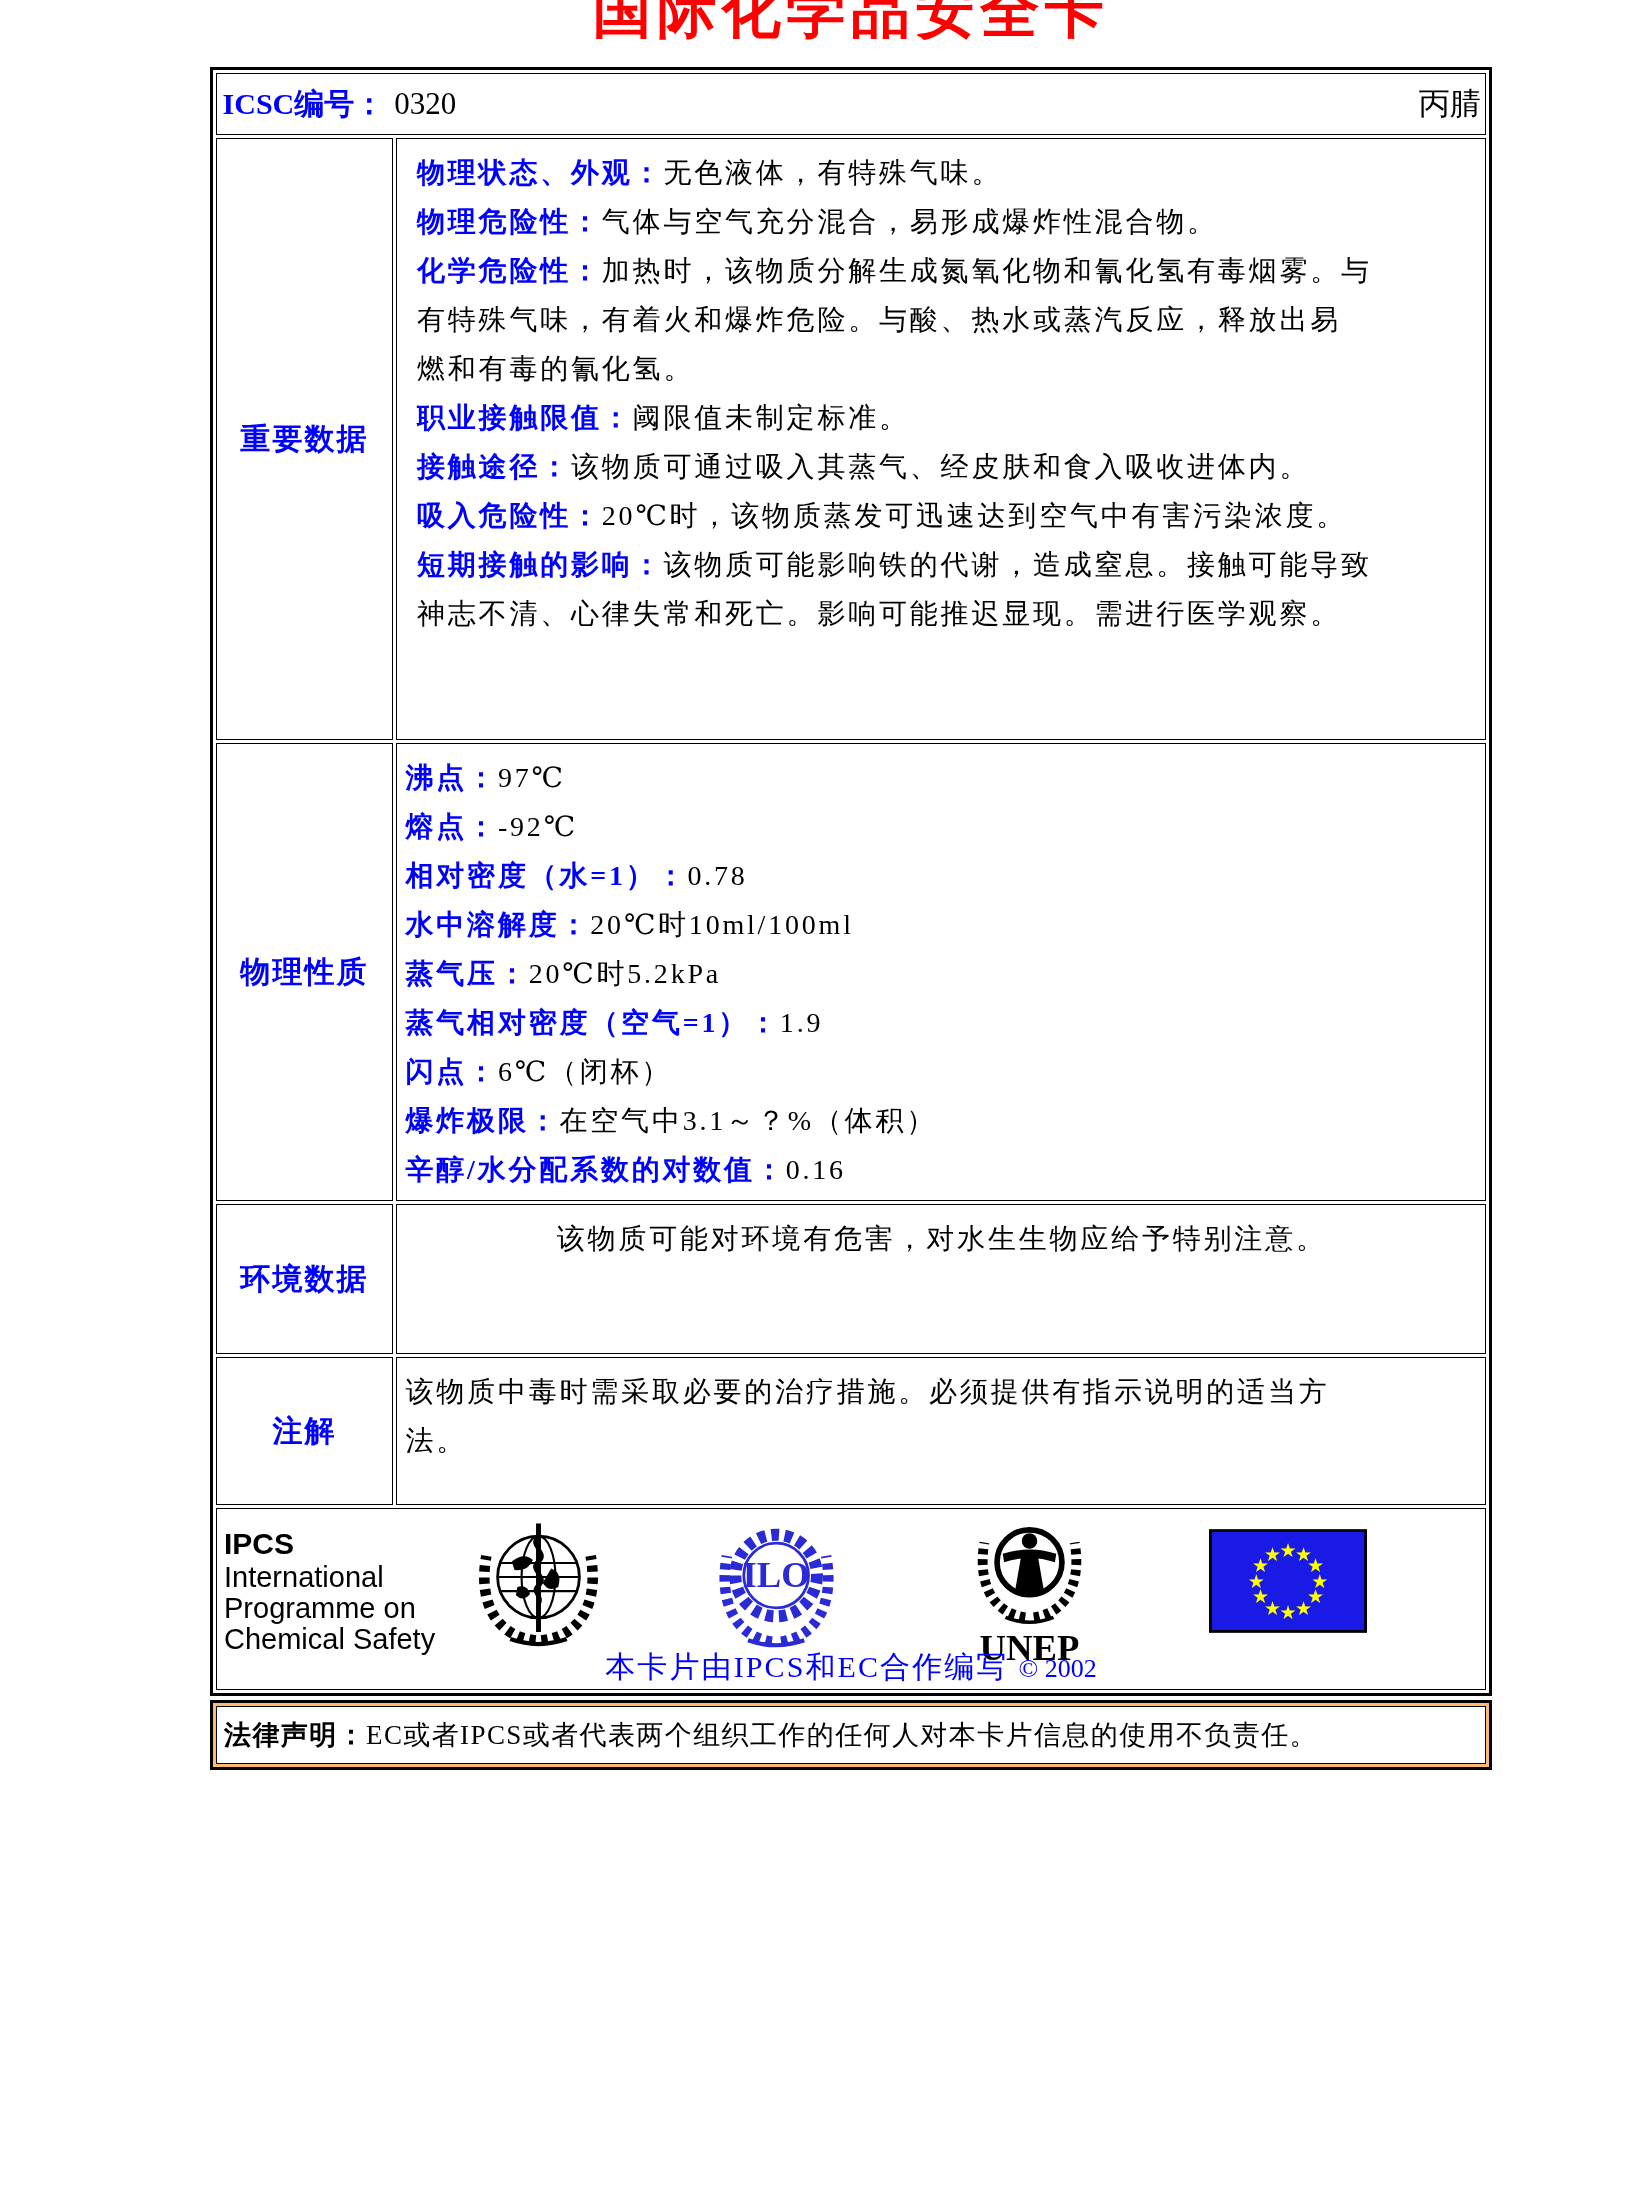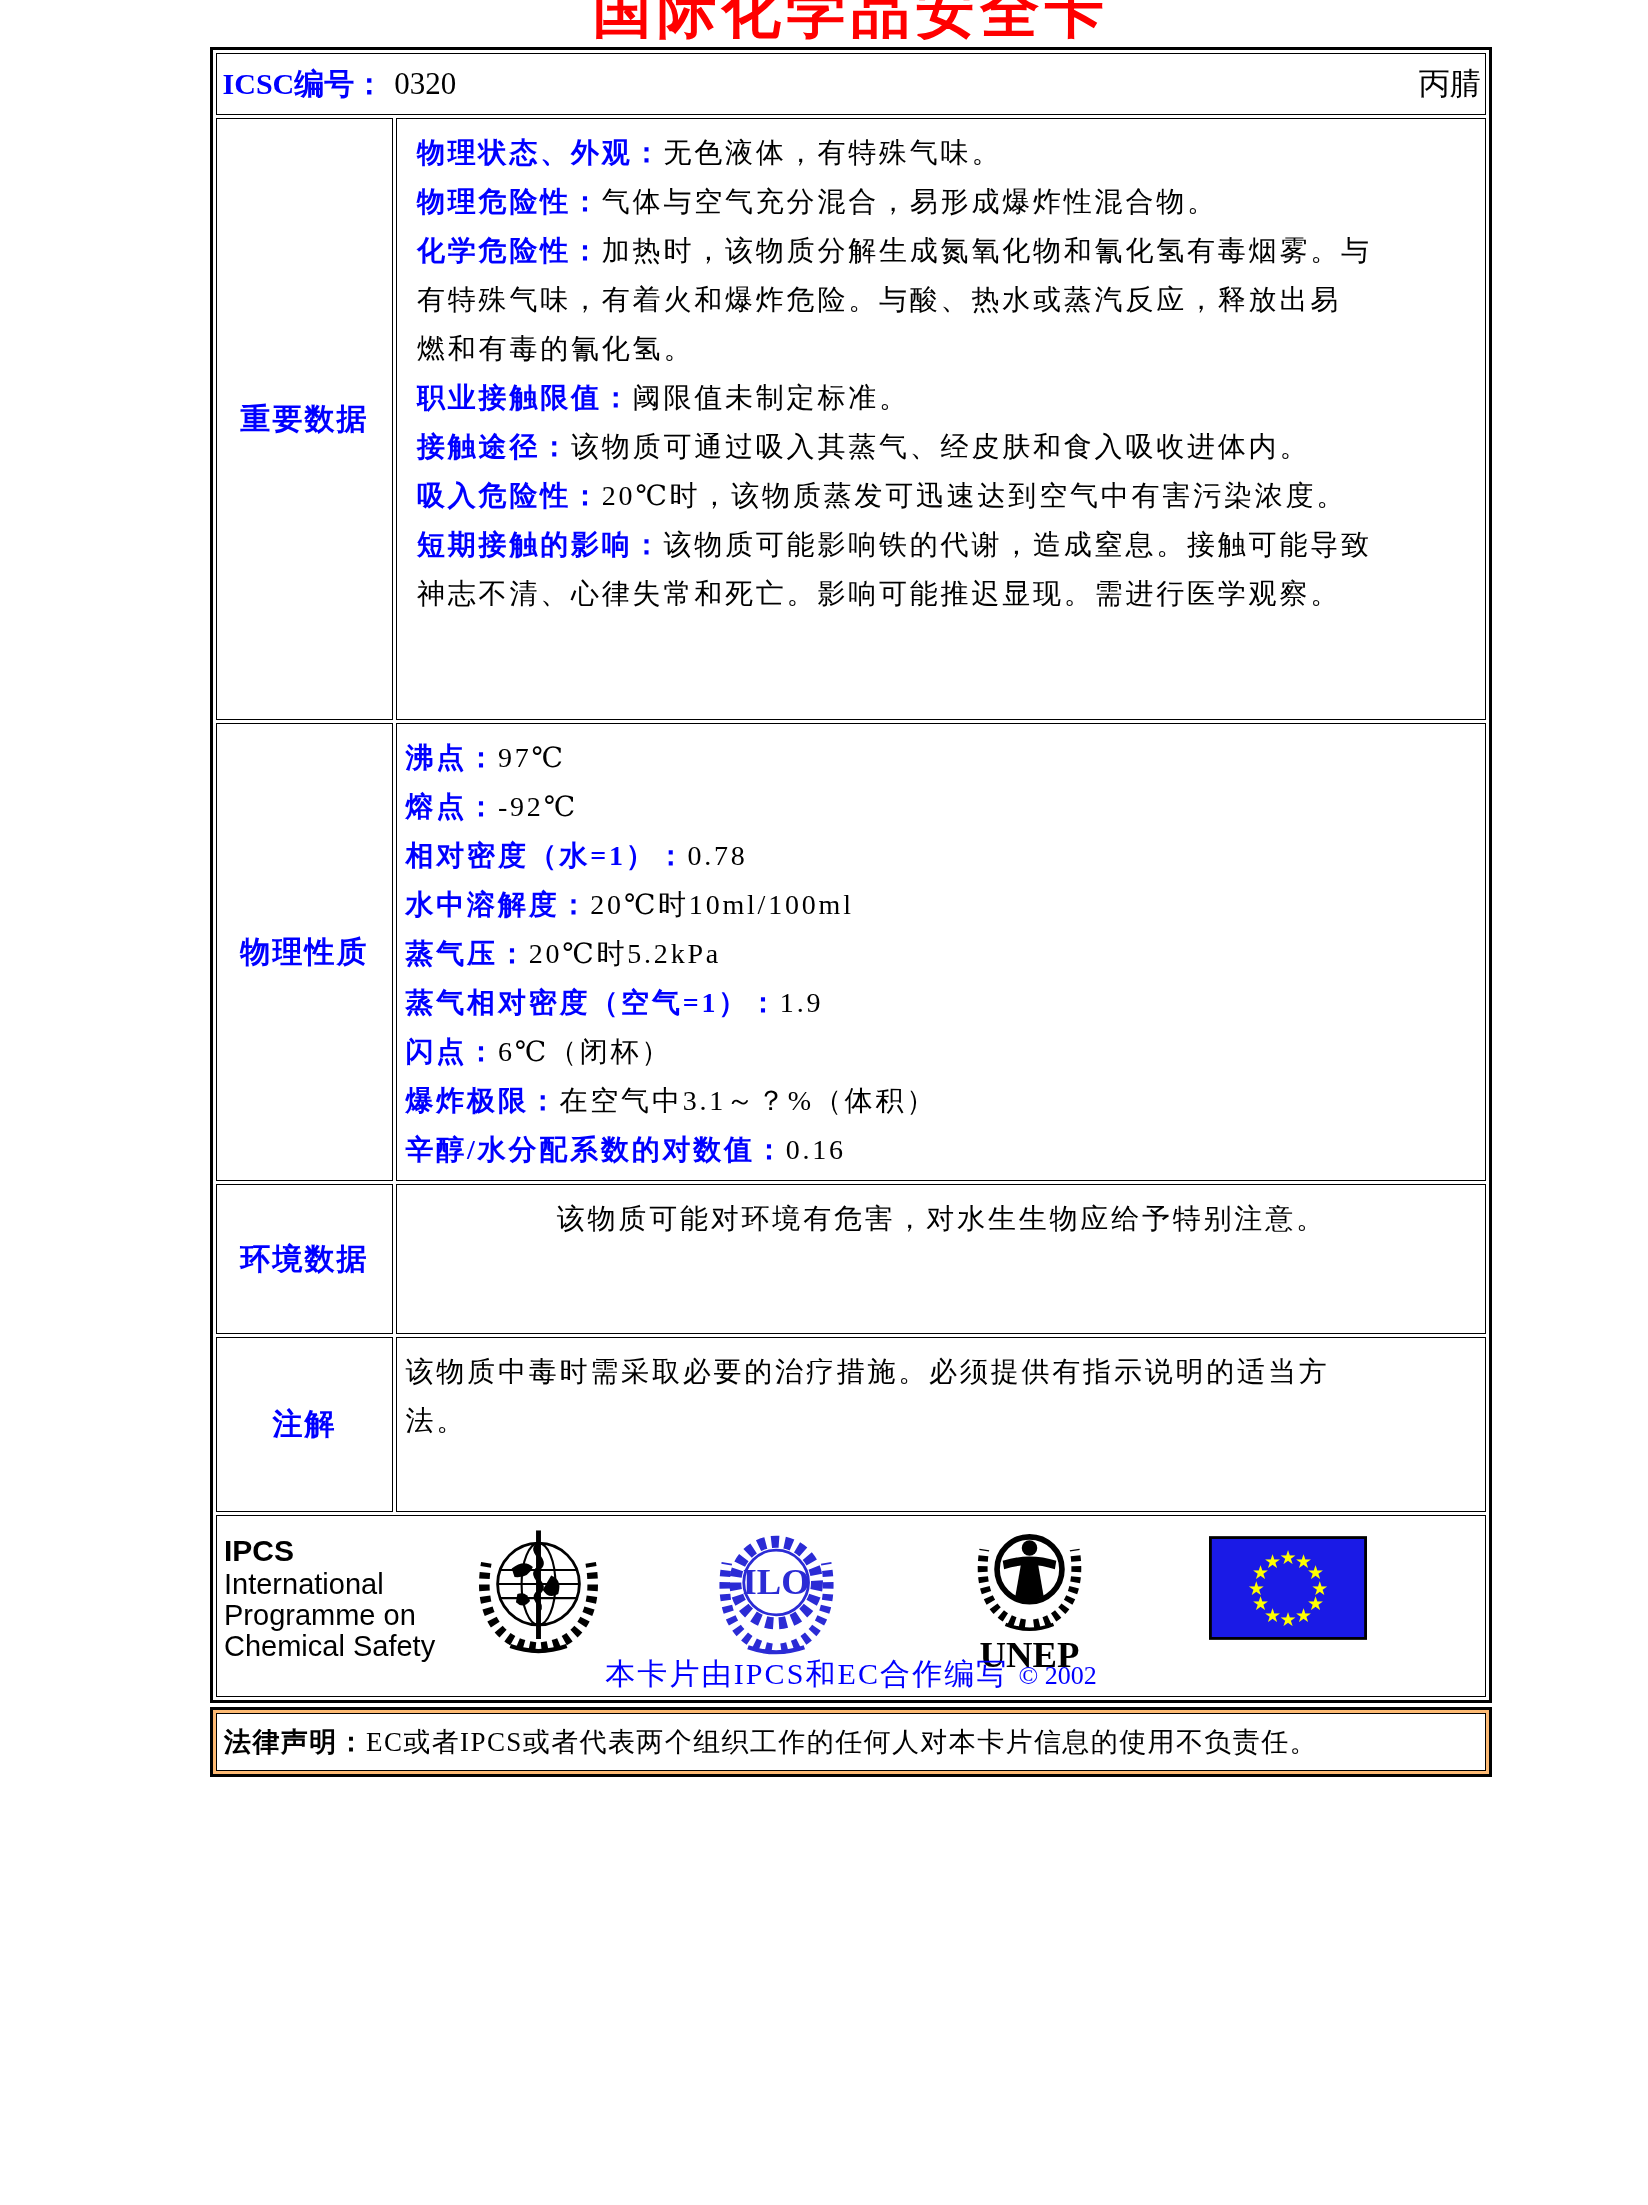--- a/index.html
+++ b/index.html
@@ -20,35 +20,35 @@
   .title-clip{
     margin-left:210px;width:1282px;height:41px;overflow:hidden;text-align:center;
   }
   .title-text{
     display:inline-block;font-size:59px;line-height:65px;margin-top:-21px;
     font-weight:bold;color:var(--title-red);letter-spacing:5.6px;
     font-family:"Liberation Serif","DejaVu Serif",serif;
   }
   
   table.card{
-    margin-left:210px;margin-top:6px;width:1282px;
+    margin-left:210px;margin-top:26px;width:1282px;
     border:3.5px solid #000;border-collapse:separate;border-spacing:3.5px;
     table-layout:fixed;background:#fff;
   }
   table.card td{border:1.4px solid #000;overflow:hidden;background:#fff;}
   col.c-label{width:177px;}
   .lab{
     text-align:center;vertical-align:middle;
     color:var(--label-blue);font-weight:bold;font-size:30px;letter-spacing:2.1px;
   }
   .cnt{vertical-align:top;padding:8.5px 7px 0 8.5px;font-size:28px;letter-spacing:2.8px;}
   .cnt-imp{line-height:49px;height:602px;padding-left:20px;}
   .cnt-phy{line-height:49px;height:458px;}
   .cnt-env{line-height:49px;height:150px;text-align:center;}
-  .cnt-note{line-height:49px;height:175px;}
+  .cnt-note{line-height:49px;height:148px;}
   .cnt-add{line-height:31px;height:42px;padding-top:4.2px;}
   .ln{white-space:nowrap;}
   .lbl{color:var(--label-blue);font-weight:bold;}
   
   .hdr-cell{height:62px;vertical-align:middle;}
   .hdr-flex{display:flex;justify-content:space-between;align-items:center;padding:0 4.2px 0 5.6px;}
   .hdr-left{white-space:nowrap;}
   .hdr-label{color:var(--label-blue);font-weight:bold;font-size:30px;}
   .hdr-number{font-size:31px;padding-left:10px;}
   .hdr-name{font-size:31px;white-space:nowrap;}

